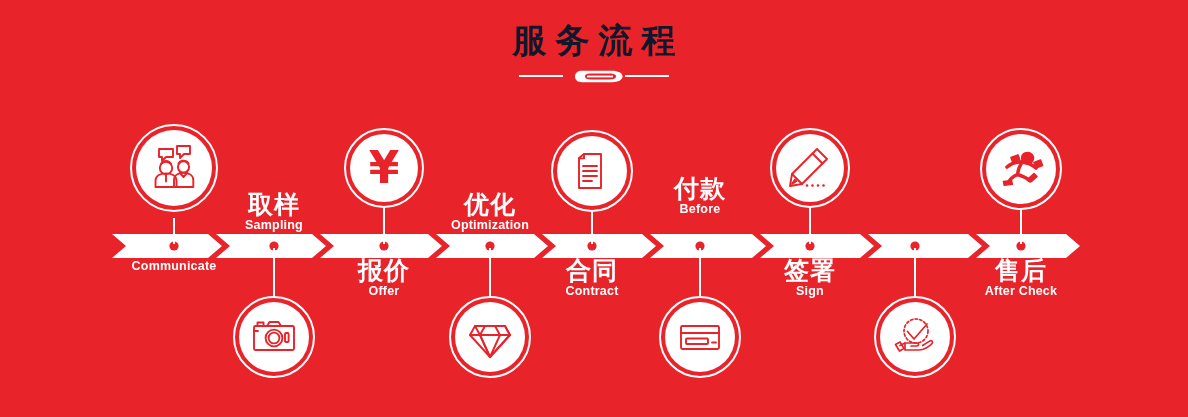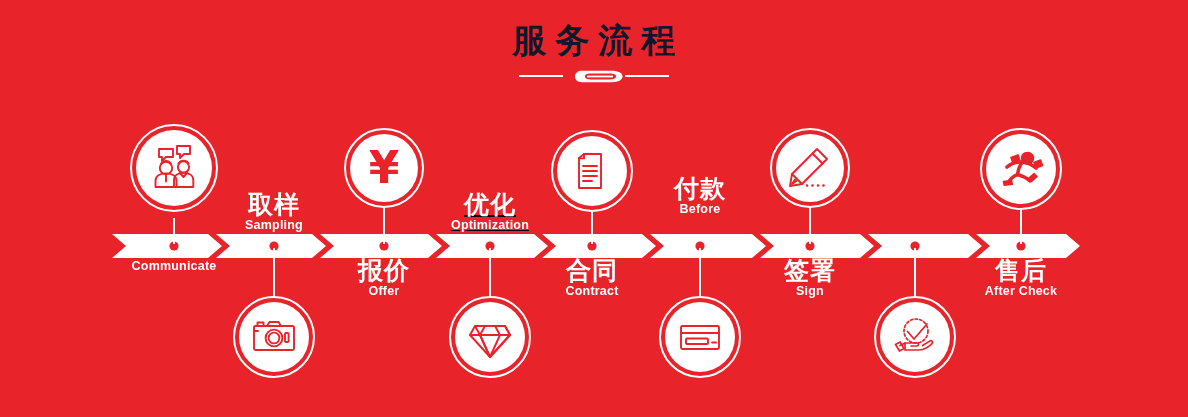--- a/index.html
+++ b/index.html
@@ -199,21 +199,21 @@
               <path d="M9 13 h30 l5 9 l-20 22 l-20 -22 z"></path>
               <path d="M4 22 h40"></path>
               <path d="M9 13 l5 9 l10 22"></path>
               <path d="M39 13 l5 9 l-20 22"></path>
               <path d="M19 13 l-5 9 l10 22 l10 -22 l-5 -9"></path>
             </g>
           </svg>
         </span>
       </div>
     </div>
-    <div class="label" style="top:192px;text-decoration:underline;">
+    <div class="label" style="top:192px;">
       <div class="cn">优化</div>
       <div class="en">Optimization</div>
     </div>
   </div>
 
   <div class="node" style="left:592px;width:0;">
     <div class="stem" style="top:212px;height:32px;"></div>
     <div class="circle" style="top:130px;width:82px;height:82px;">
       <div class="ring"></div>
       <div class="disc" style="inset:6px;">

